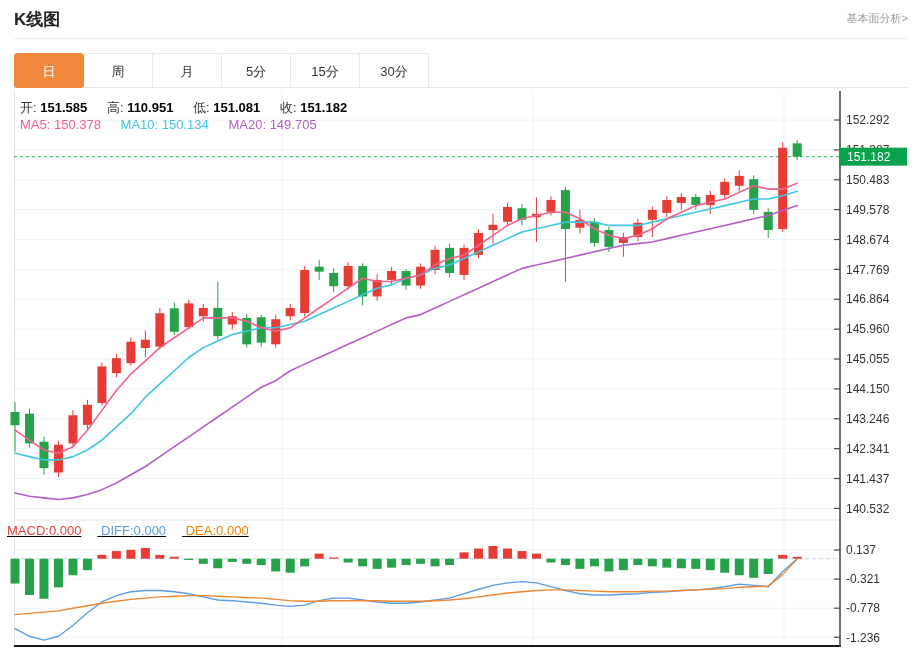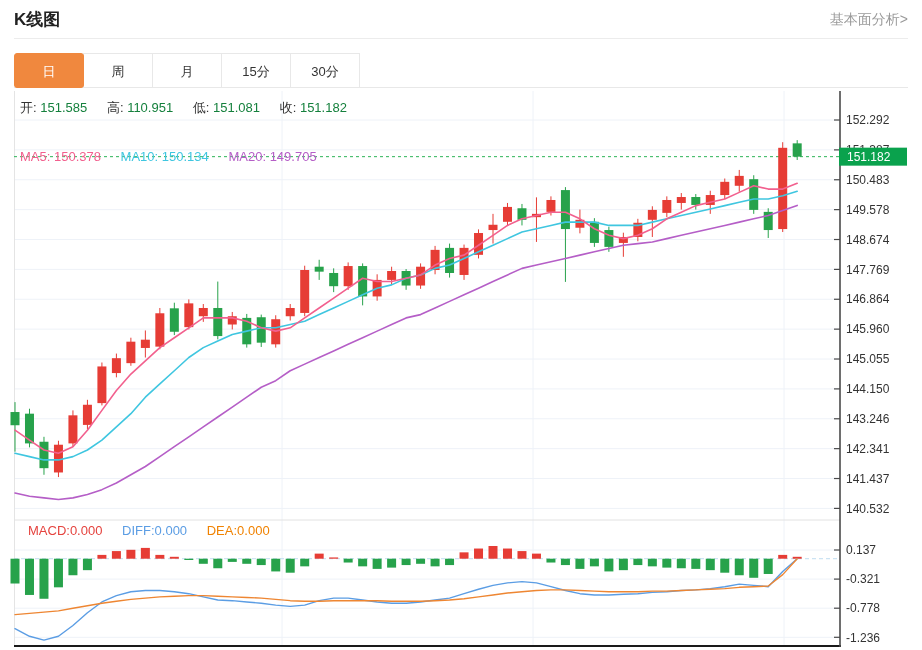--- a/index.html
+++ b/index.html
@@ -1,54 +1,55 @@
 <!DOCTYPE html>
 <html><head>
 <meta charset="utf-8">
 <style>
   html,body{margin:0;padding:0;background:#fff;}
   .page{position:relative;width:922px;height:650px;background:#fff;overflow:hidden;
         font-family:"Liberation Sans","DejaVu Sans",sans-serif;-webkit-font-smoothing:antialiased;}
   .hdr-title{position:absolute;left:14px;top:8px;font-size:17px;font-weight:bold;color:#222;}
-  .hdr-link{position:absolute;right:14px;top:11px;font-size:14px;color:#999;text-decoration:none;cursor:pointer;margin-left:20px;}
+  .hdr-link{position:absolute;right:14px;top:11px;font-size:11px;color:#999;text-decoration:none;cursor:pointer;margin-left:20px;}
   .hdr-rule{position:absolute;left:14px;right:14px;top:38px;border-top:1px solid #ececec;}
   .tabs{position:absolute;left:14px;top:53px;width:894px;height:35px;border-bottom:1px solid #e8e8e8;box-sizing:border-box;}
   .tab{position:relative;float:left;width:70px;height:35px;line-height:35px;text-align:center;
        font-size:13px;color:#333;background:#fff;border:1px solid #e8e8e8;box-sizing:border-box;
        margin-left:-1px;cursor:pointer;}
   .tab:first-child{margin-left:0;}
   .tab.active{background:#f0883e;border-color:#f0883e;color:#fff;border-radius:3px;z-index:2;}
   #chart-svg{position:absolute;left:0;top:0;}
   .lg{position:absolute;font-size:13px;white-space:nowrap;}
   .lg1{left:20px;top:99px;}
-  .lg2{left:20px;top:117px;margin-top:32px;}
-  .lg3{left:28px;top:523px;}
+  .lg2{left:20px;top:117px;}
+  .lg3{left:7px;top:523px;text-decoration:underline;}
   .lg .lbl{color:#333;}
   .lg .pair{margin-right:16px;}
-  .lg .v-green{color:#15803d;}
+  .lg .v-green{color:#000000;font-weight:bold;}
   .lg .v-ma5{color:#f2608e;}
   .lg .v-ma10{color:#3fc6e0;}
   .lg .v-ma20{color:#b55ec7;}
   .lg .v-macd{color:#e5433e;}
   .lg .v-diff{color:#5b9de4;}
   .lg .v-dea{color:#f08200;}
 </style>
 </head>
 <body>
 
 <div class="page">
 
   <div class="hdr-title">K线图</div>
   <a class="hdr-link">基本面分析&gt;</a>
   <div class="hdr-rule"></div>
 
   <div class="tabs">
     <div class="tab active">日</div>
     <div class="tab">周</div>
     <div class="tab">月</div>
+    <div class="tab">5分</div>
     <div class="tab">15分</div>
     <div class="tab">30分</div>
   </div>
 
   <svg id="chart-svg" width="922" height="650" viewBox="0 0 922 650">
       <line x1="14" y1="120" x2="840" y2="120" stroke="#eef2f8" stroke-width="1"></line>
       <line x1="14" y1="149.87692307692308" x2="840" y2="149.87692307692308" stroke="#eef2f8" stroke-width="1"></line>
       <line x1="14" y1="179.75384615384615" x2="840" y2="179.75384615384615" stroke="#eef2f8" stroke-width="1"></line>
       <line x1="14" y1="209.6307692307692" x2="840" y2="209.6307692307692" stroke="#eef2f8" stroke-width="1"></line>
       <line x1="14" y1="239.5076923076923" x2="840" y2="239.5076923076923" stroke="#eef2f8" stroke-width="1"></line>

